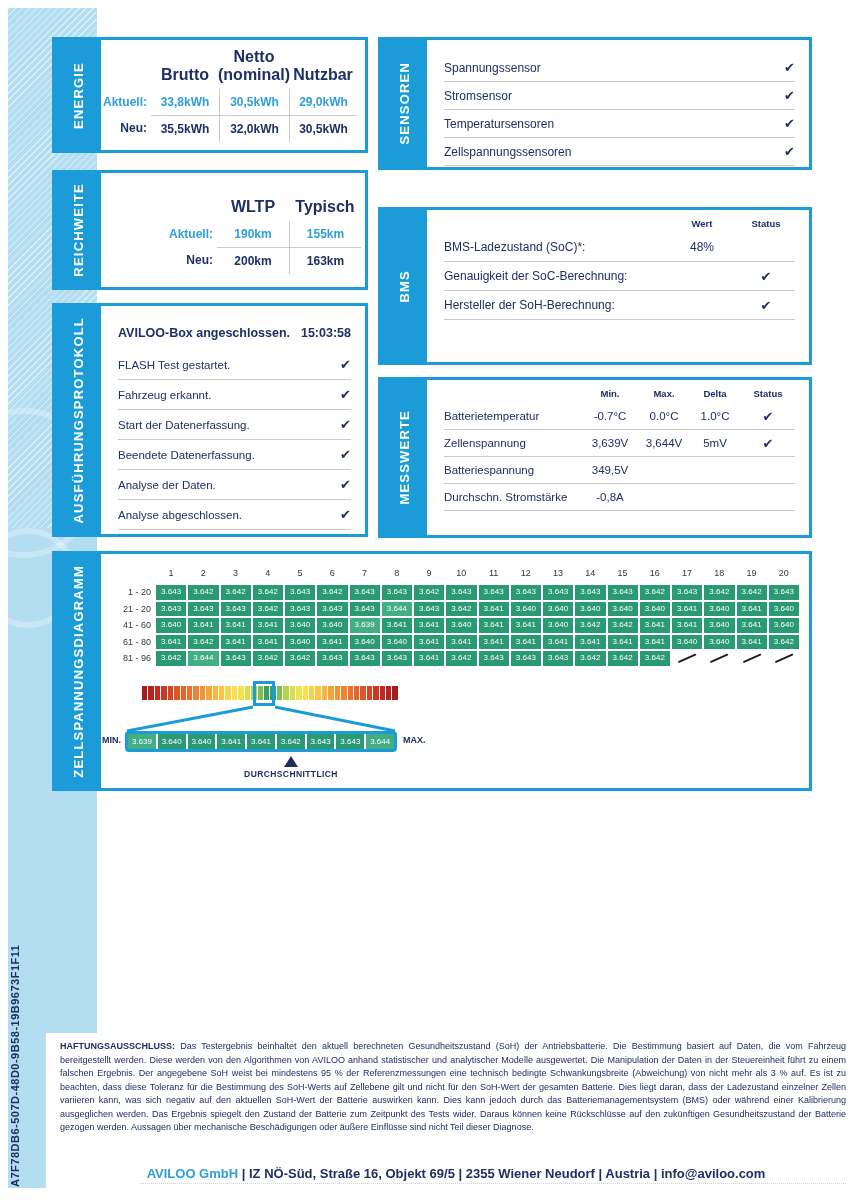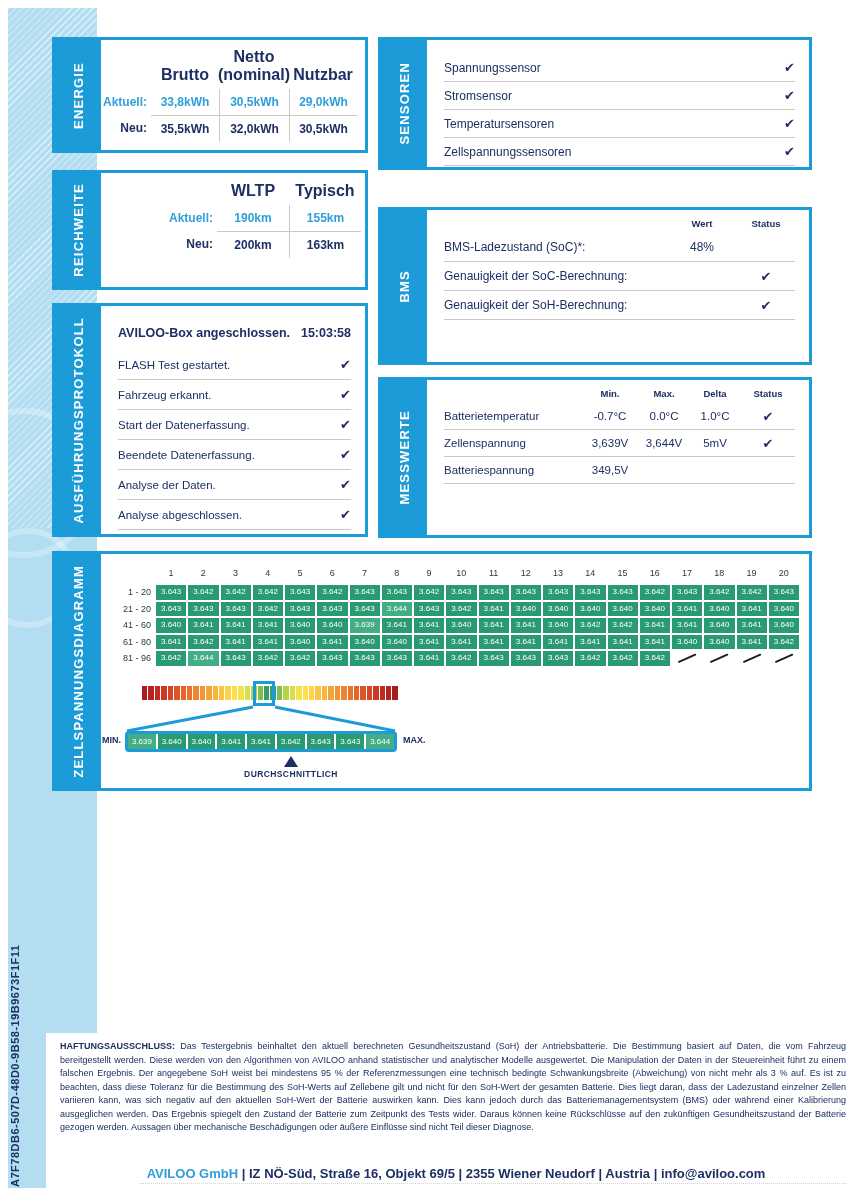--- a/index.html
+++ b/index.html
@@ -32,21 +32,21 @@
   #p-energie{left:52px; top:37px; width:316px; height:116px;}
   #p-reichweite{left:52px; top:170px; width:316px; height:120px;}
   #p-protokoll{left:52px; top:303px; width:316px; height:234px;}
   #p-sensoren{left:378px; top:37px; width:434px; height:133px;}
   #p-bms{left:378px; top:207px; width:434px; height:158px;}
   #p-messwerte{left:378px; top:377px; width:434px; height:161px;}
   #p-zell{left:52px; top:551px; width:760px; height:240px;}
   
   .etable{display:grid; padding-top:8px;}
   #p-energie .etable{grid-template-columns:50px 68px 70px 68px;}
-  #p-reichweite .etable{grid-template-columns:116px 72px 72px; padding-top:0;}
+  #p-reichweite .etable{grid-template-columns:116px 72px 72px; padding-top:16px;}
   .etable .h{font-weight:bold; font-size:16px; text-align:center; white-space:pre-line;
     display:flex; align-items:flex-end; justify-content:center; padding-bottom:5px; min-height:32px;}
   .etable .lab{font-weight:bold; font-size:12px; text-align:right; padding:6px 4px 6px 0;}
   .etable .val{font-weight:bold; font-size:12px; text-align:center; padding:6px 0;}
   .etable .akt{color:var(--vblue);}
   .etable .vsep{border-left:1px solid var(--line);}
   .etable .hsep{border-top:1px solid var(--line);}
   
   .list-row{display:flex; justify-content:space-between; align-items:center; height:30px;
     border-bottom:1px solid var(--line); margin:0 14px 0 17px; font-size:11.5px;}
@@ -231,21 +231,21 @@
             <span>BMS-Ladezustand (SoC)*:</span>
             <span class="num">48%</span>
             <span class="check ctr"></span>
           </div>
           <div class="grow">
             <span>Genauigkeit der SoC-Berechnung:</span>
             <span class="num"></span>
             <span class="check ctr">✔</span>
           </div>
           <div class="grow">
-            <span>Genauigkeit der SoH-Berechnung:</span>
+            <span>Hersteller der SoH-Berechnung:</span>
             <span class="num"></span>
             <span class="check ctr">✔</span>
           </div>
         </div>
     </div>
   </div>
 </div>
 
 <div class="panel" id="p-messwerte">
   <div class="panel-label">
@@ -271,20 +271,27 @@
           <div class="grow">
             <span>Zellenspannung</span>
             <span class="num">3,639V</span>
             <span class="num">3,644V</span>
             <span class="num">5mV</span>
             <span class="check ctr">✔</span>
           </div>
           <div class="grow">
             <span>Batteriespannung</span>
             <span class="num">349,5V</span>
+            <span class="num"></span>
+            <span class="num"></span>
+            <span class="check ctr"></span>
+          </div>
+          <div class="grow">
+            <span>Durchschn. Stromstärke</span>
+            <span class="num">-0,8A</span>
             <span class="num"></span>
             <span class="num"></span>
             <span class="check ctr"></span>
           </div>
         </div>
     </div>
   </div>
 </div>
 
 <div class="panel" id="p-zell">

